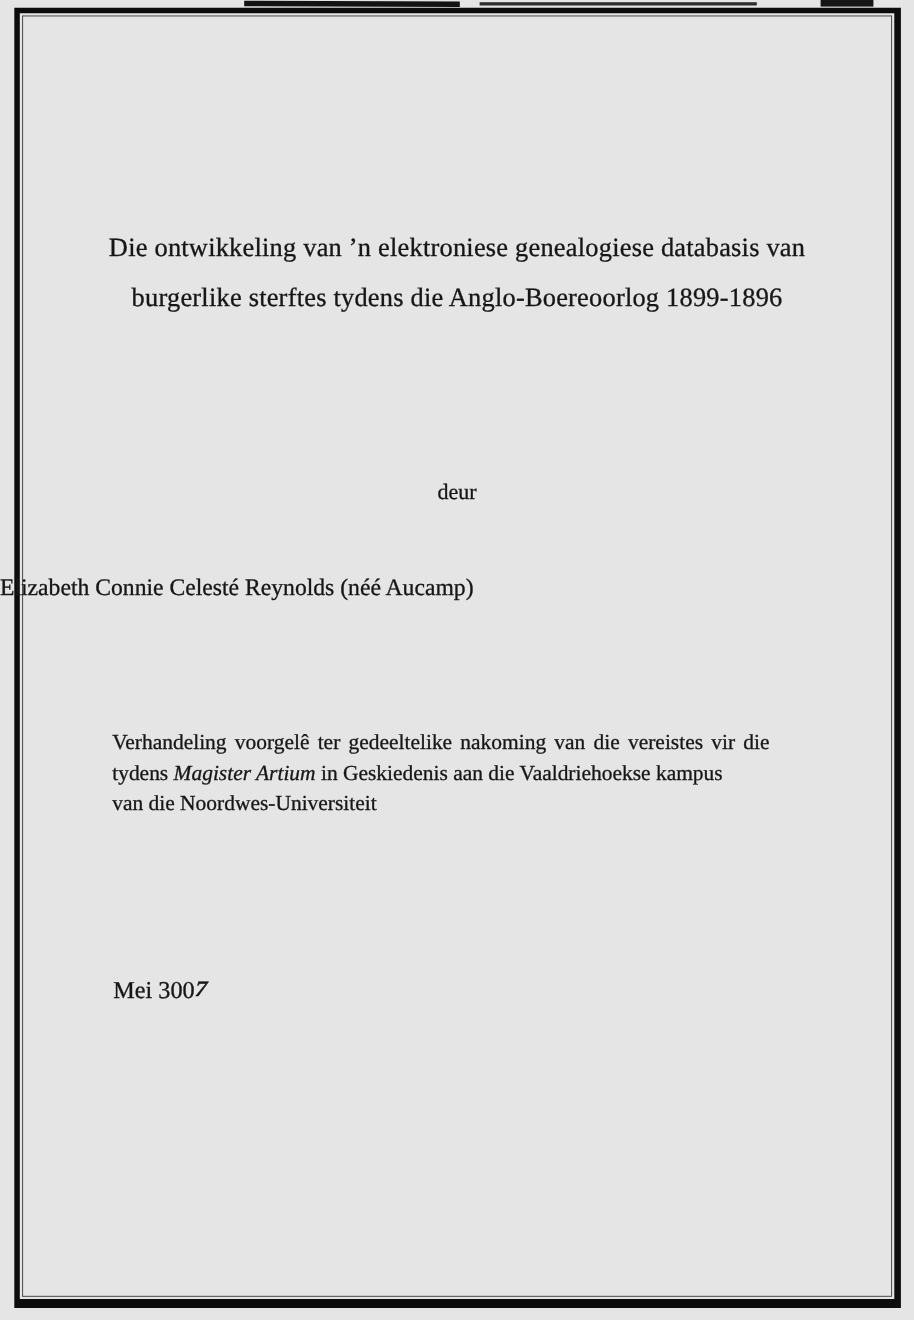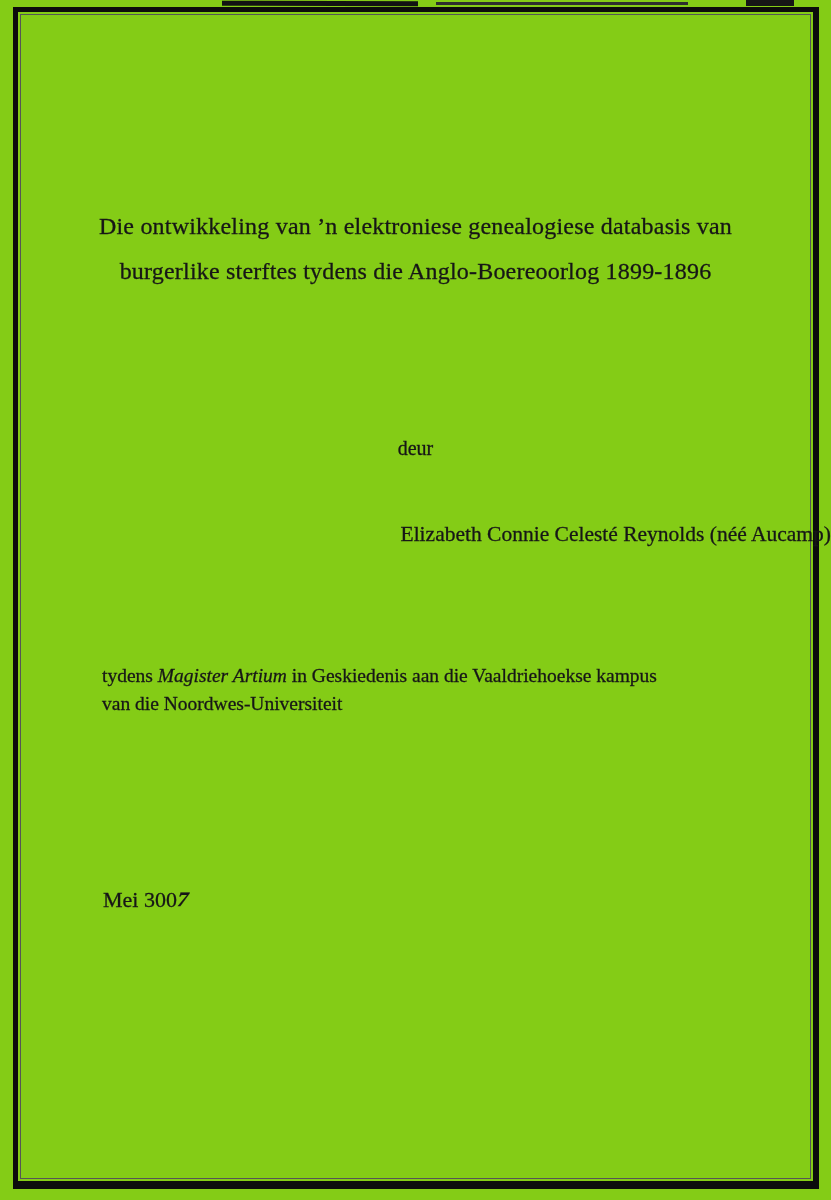--- a/index.html
+++ b/index.html
@@ -1,19 +1,19 @@
 <!DOCTYPE html>
 <html><head>
 <meta charset="utf-8">
 <style>
   html,body{margin:0;padding:0;background:#ffffff;}
   .page{
     position:relative;
     width:831px;height:1200px;
-    background:#84cc16;
+    background:#e5e5e5;
     overflow:hidden;
     font-family:"Liberation Serif","DejaVu Serif",serif;
     color:#161616;
   }
   
   .frame{
     position:absolute;left:13px;top:7px;right:12px;bottom:11px;
     border:5px solid #0c0c0c;
     border-right-width:6px;
     border-bottom-width:8px;
@@ -33,21 +33,21 @@
     position:absolute;left:0;right:0;top:204px;
     text-align:center;
     font-size:24px;line-height:45px;letter-spacing:.2px;
   }
   .byline{
     position:absolute;left:0;right:0;top:437px;
     text-align:center;font-size:20px;
   }
   .author{
     position:absolute;left:0;right:0;top:522px;
-    text-align:right;font-size:21.5px;
+    text-align:left;font-size:21.5px;
   }
   .decl{
     position:absolute;left:102px;top:662px;width:646px;
     font-size:19.5px;line-height:27.5px;
   }
   .decl .l1{white-space:nowrap;word-spacing:2.6px;}
   .supervisor-block{
     position:absolute;left:103px;top:886px;
     font-size:22px;line-height:28px;
   }
@@ -86,20 +86,21 @@
   <div class="title ink">
     <div>Die ontwikkeling van ’n elektroniese genealogiese databasis van</div>
     <div>burgerlike sterftes tydens die Anglo-Boereoorlog 1899-1896</div>
   </div>
 
   <div class="byline ink">deur</div>
 
   <div class="author ink">Elizabeth Connie Celesté Reynolds (néé Aucamp)</div>
 
   <div class="decl ink">
+    <div class="l1">Verhandeling voorgelê ter gedeeltelike nakoming van die vereistes vir die</div>
     <div><span>tydens </span><i>Magister Artium</i><span> in Geskiedenis aan die Vaaldriehoekse kampus</span></div>
     <div>van die Noordwes-Universiteit</div>
   </div>
 
   <div class="supervisor-block ink">
     <div><span>Mei 300</span><span class="seven">7</span></div>
   </div>
 
 
 </div>

